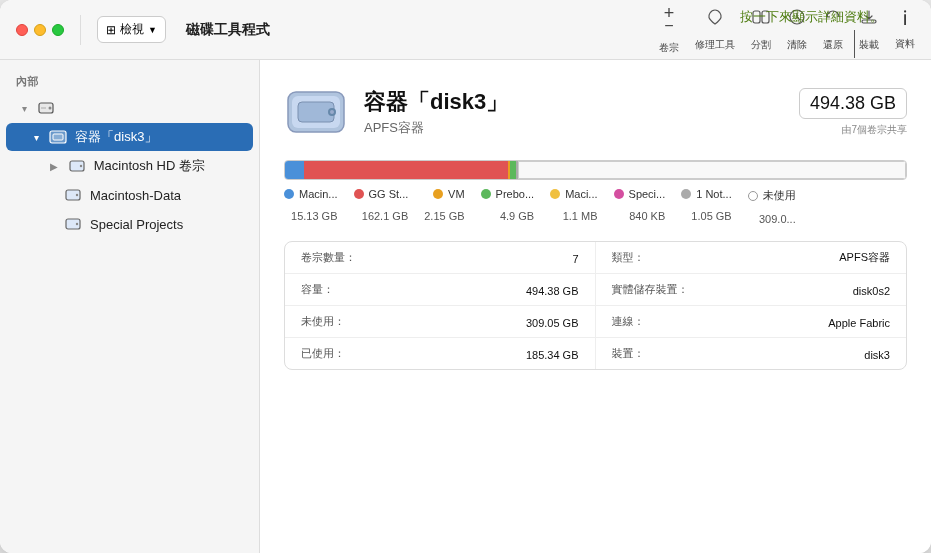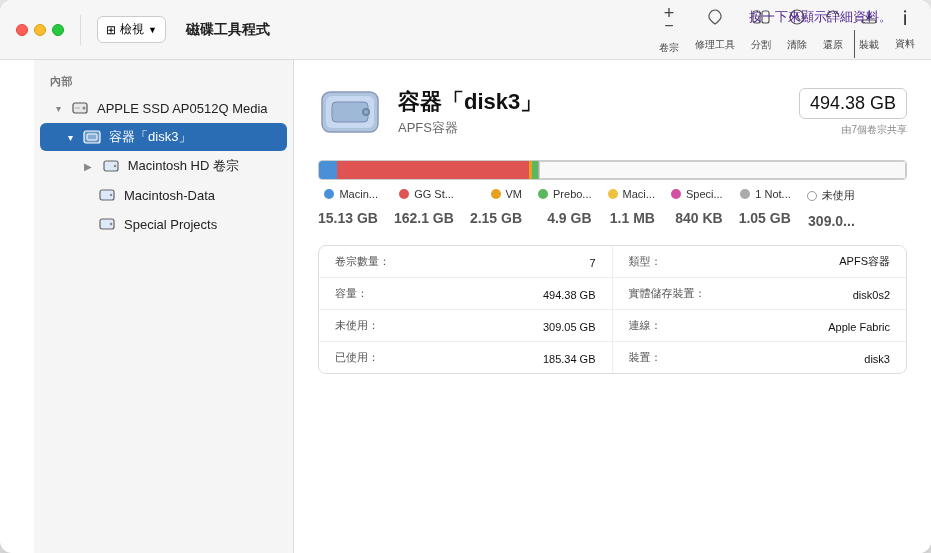--- a/index.html
+++ b/index.html
@@ -21,23 +21,23 @@
       box-shadow: 0 8px 32px rgba(0,0,0,0.3);
       display: flex;
       flex-direction: column;
       overflow: hidden;
       position: relative;
     }
     
     .tooltip-callout {
       position: absolute;
       top: 8px;
-      right: 39px;
+      right: 48px;
       font-size: 13px;
-      color: #4c1d95;
+      color: #4d7c0f;
       z-index: 10;
       white-space: nowrap;
     }
     .tooltip-line {
       position: absolute;
       top: 30px;
       right: 76px;
       width: 1px;
       height: 28px;
       background: #555;
@@ -114,21 +114,20 @@
     .toolbar-action-label {
       font-size: 10px;
       color: #444;
       margin-top: 7px;
     }
     
     .main-content {
       display: flex;
       flex: 1;
       overflow: hidden;
-      padding-left: 34px;
     }
     
     .sidebar {
       width: 260px;
       background: #f5f5f5;
       border-right: 1px solid #ddd;
       flex-shrink: 0;
       overflow-y: auto;
       padding-top: 8px;
     }
@@ -261,23 +260,22 @@
       width: 10px;
       height: 10px;
       border-radius: 50%;
       flex-shrink: 0;
     }
     .legend-name {
       font-size: 11px;
       color: #333;
     }
     .legend-size {
-      font-size: 14px;
+      font-size: 11px;
       color: #555;
-      font-weight: bold;
     }
     .info-grid {
       display: grid;
       grid-template-columns: 1fr 1fr;
       border: 1px solid #ddd;
       border-radius: 8px;
       overflow: hidden;
     }
     .info-cell {
       padding: 8px 16px;
@@ -382,21 +380,20 @@
 
       <div class="sidebar-item indent-0">
         <span class="chevron">▾</span>
         <span class="icon">
           <svg width="18" height="18" viewBox="0 0 18 18" fill="none">
             <rect x="2" y="4" width="14" height="10" rx="2" stroke="#555" stroke-width="1.2" fill="#e8e8e8"></rect>
             <circle cx="13" cy="9" r="1.5" fill="#888"></circle>
             <line x1="4" y1="9" x2="9" y2="9" stroke="#aaa" stroke-width="1"></line>
           </svg>
         </span>
-        <span class="sidebar-item-label">APPLE SSD AP0512Q Media</span>
       </div>
 
       <div class="sidebar-item indent-1 selected">
         <span class="chevron">▾</span>
         <span class="icon">
           <svg width="18" height="18" viewBox="0 0 18 18" fill="none">
             <rect x="1" y="3" width="16" height="12" rx="2" stroke="#fff" stroke-width="1.2" fill="rgba(255,255,255,0.3)"></rect>
             <rect x="4" y="6" width="10" height="6" rx="1" stroke="#fff" stroke-width="1" fill="rgba(255,255,255,0.2)"></rect>
           </svg>
         </span>

